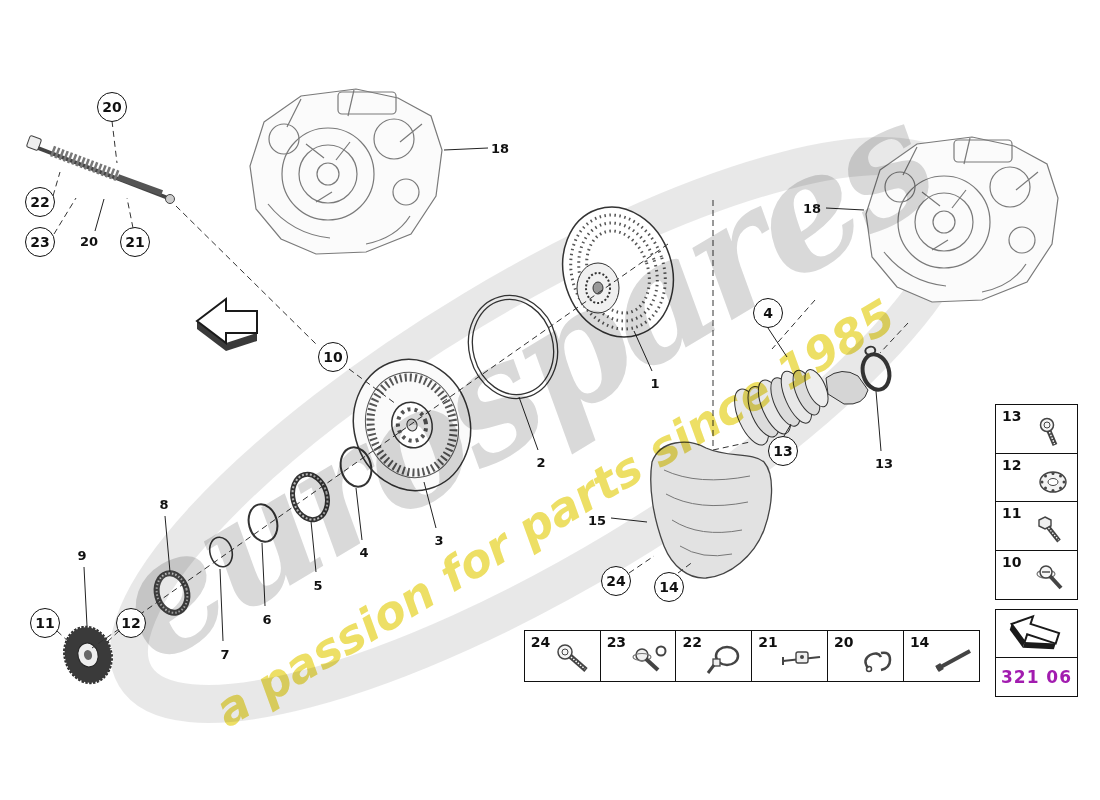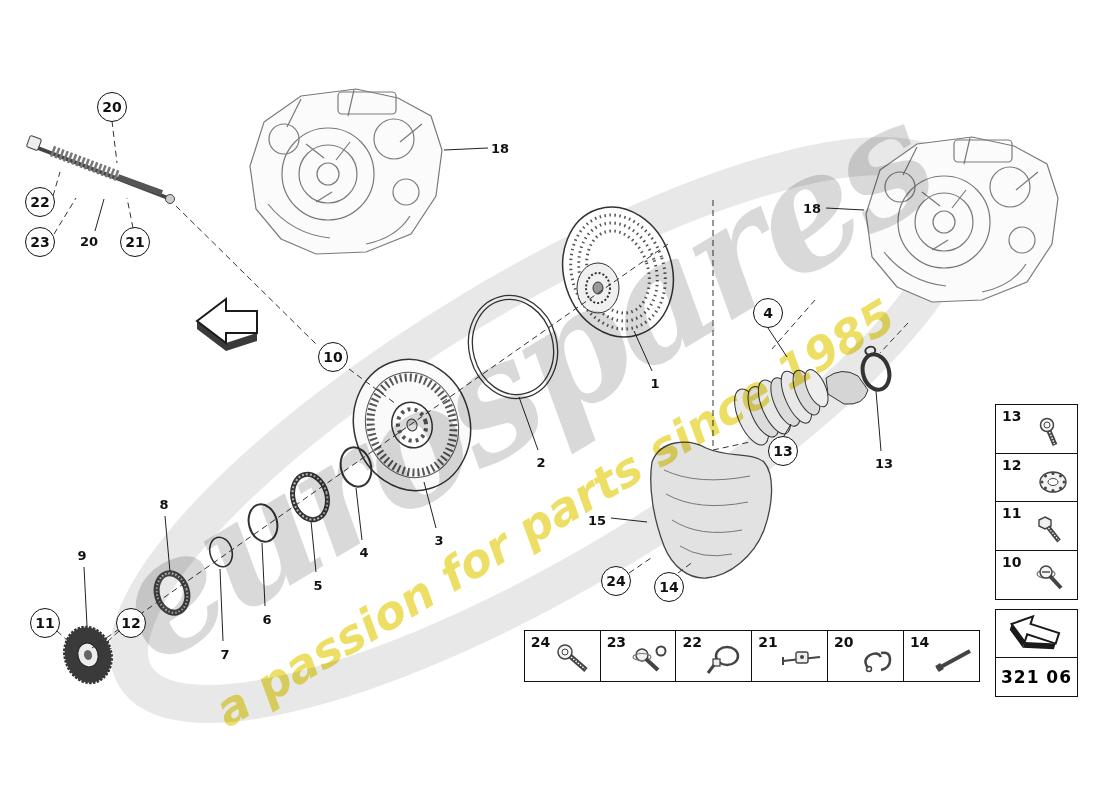--- a/index.html
+++ b/index.html
@@ -27,21 +27,21 @@
     margin-top:-1.2px;box-sizing:border-box;}
   .bottom-strip{position:absolute;left:525px;top:630px;display:flex;z-index:4;}
   .strip-box{position:relative;width:77px;height:52px;background:#fff;border:1.2px solid #111;
     margin-left:-1.2px;box-sizing:border-box;}
   .box-num{position:absolute;top:3px;left:6px;font-size:14px;font-weight:700;color:#111;}
   .box-icon{position:absolute;right:4px;bottom:3px;}
   .code-icon-box{position:absolute;left:995px;top:609px;width:83px;height:49px;background:#fff;
     border:1.2px solid #111;box-sizing:border-box;z-index:4;}
   .code-text-box{position:absolute;left:995px;top:656.8px;width:83px;height:40px;background:#fff;
     border:1.2px solid #111;box-sizing:border-box;z-index:4;display:flex;align-items:center;
-    justify-content:center;font-size:17px;font-weight:700;letter-spacing:1px;color:#000000;}
+    justify-content:center;font-size:17px;font-weight:700;letter-spacing:1px;color:#a21caf;}
   .lead{stroke:#222;stroke-width:1;}
   .dash{stroke:#333;stroke-width:1;stroke-dasharray:6 4;}
 </style>
 </head>
 <body>
 
 <div class="stage">
 
   <svg class="draw" viewBox="0 0 1100 800">
     <defs>

